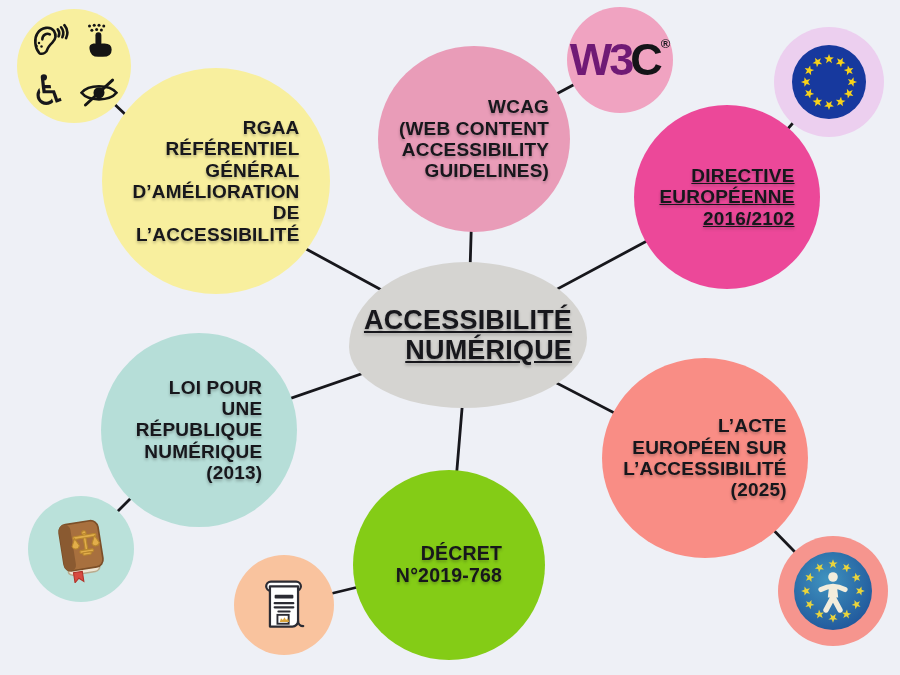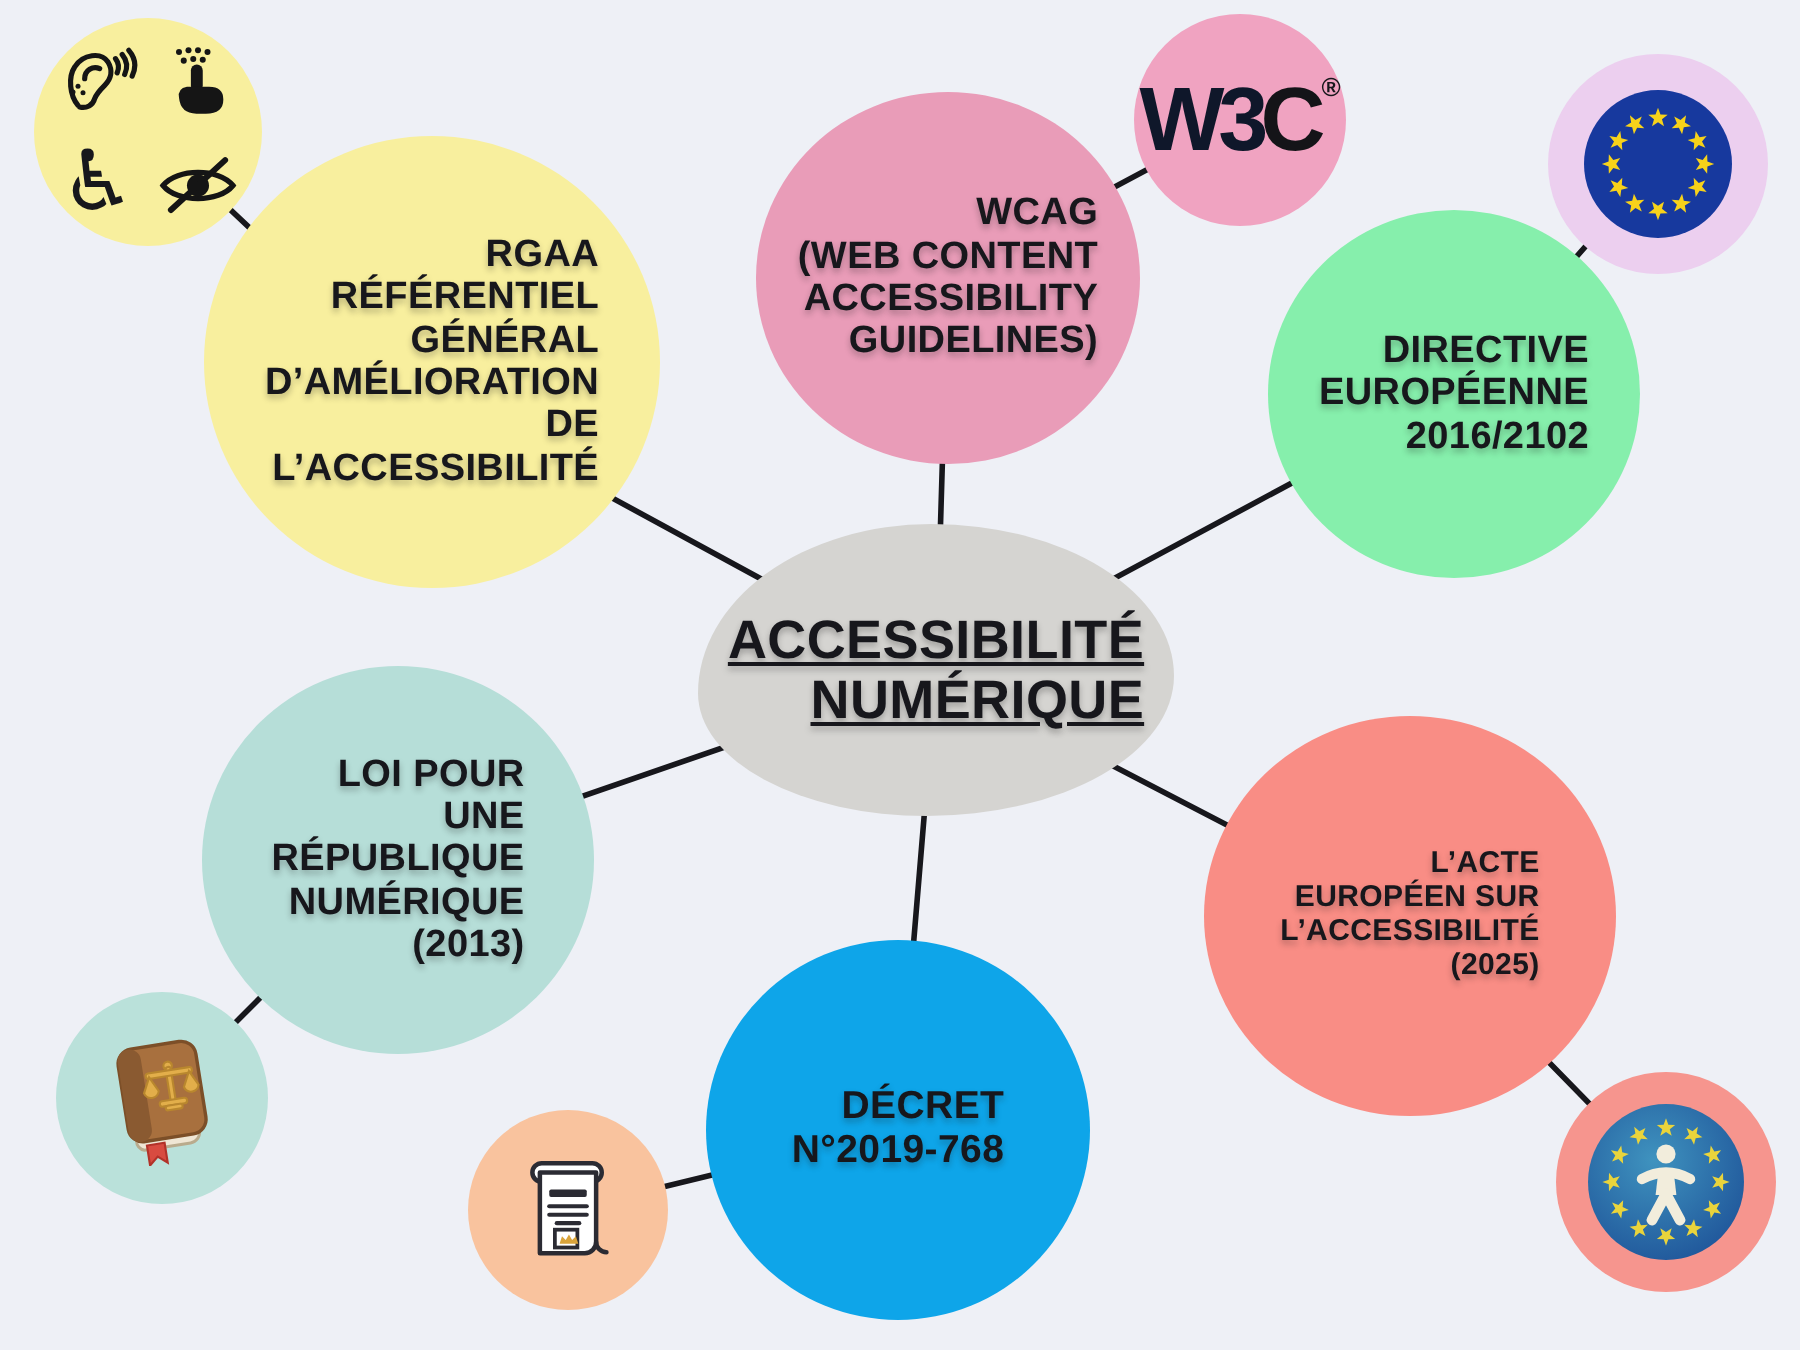--- a/index.html
+++ b/index.html
@@ -15,21 +15,21 @@
   }
   .lbl{
     font-weight:700;white-space:pre-line;line-height:1.12;letter-spacing:.2px;
     text-shadow:0 2px 3px rgba(20,20,20,.28);
     text-align:right;
   }
   
   #node-rgaa{left:102px;top:68px;width:228px;height:226px;font-size:19px;}
   #node-wcag{left:378px;top:46px;width:192px;height:186px;font-size:19px;}
   #node-directive{left:634px;top:105px;width:186px;height:184px;font-size:19px;}
-  #node-acte{left:602px;top:358px;width:206px;height:200px;font-size:15px;}
+  #node-acte{left:602px;top:358px;width:206px;height:200px;font-size:19px;}
   #node-decret{left:353px;top:470px;width:192px;height:190px;font-size:19.5px;}
   #node-loi{left:101px;top:333px;width:196px;height:194px;font-size:19px;}
   #center-blob{
     left:349px;top:262px;width:238px;height:146px;font-size:27px;
     border-radius:49% 51% 52% 48% / 58% 52% 48% 42%;
     text-decoration:underline;
   }
   
   #badge-icons{left:17px;top:9px;width:114px;height:114px;}
   #badge-w3c{left:567px;top:7px;width:106px;height:106px;}
@@ -84,34 +84,34 @@
 L’ACCESSIBILITÉ</div>
   </div>
 
   <div class="node" id="node-wcag" style="background: rgb(233, 156, 184);">
     <div class="lbl">WCAG
 (WEB CONTENT
 ACCESSIBILITY
 GUIDELINES)</div>
   </div>
 
-  <div class="node" id="node-directive" style="background: #86efac;">
+  <div class="node" id="node-directive" style="background: #ec4899; text-decoration: underline;">
     <div class="lbl">DIRECTIVE
 EUROPÉENNE
 2016/2102</div>
   </div>
 
   <div class="node" id="node-acte" style="background: rgb(249, 141, 133);">
     <div class="lbl">L’ACTE
 EUROPÉEN SUR
 L’ACCESSIBILITÉ
 (2025)</div>
   </div>
 
-  <div class="node" id="node-decret" style="background: #0ea5e9;">
+  <div class="node" id="node-decret" style="background: #84cc16;">
     <div class="lbl">DÉCRET
 N°2019-768</div>
   </div>
 
   <div class="node" id="node-loi" style="background: rgb(182, 222, 216);">
     <div class="lbl">LOI POUR
 UNE
 RÉPUBLIQUE
 NUMÉRIQUE
 (2013)</div>
@@ -146,21 +146,21 @@
       <svg width="42" height="42" viewBox="0 0 48 48" fill="none" stroke="#151515" stroke-width="3" stroke-linecap="round">
         <path d="M4 26 C12 16 36 16 44 26 C36 36 12 36 4 26 Z"></path>
         <circle cx="24" cy="26" r="6.3" fill="#151515" stroke="none"></circle>
         <path d="M8.5 40 L39.5 11.5" stroke-width="3.4"></path>
       </svg>
     </div>
   </div>
 
   <div class="badge" id="badge-w3c" style="background: rgb(240, 163, 193);">
     <div class="w3c-text">
-      <span class="w3c-w3" style="color: #0f172a;">W3</span>
+      <span class="w3c-w3" style="color: #701a75;">W3</span>
         <span class="w3c-c" style="color: rgb(20, 20, 24);">C</span>
         <span class="w3c-reg">®</span>
     </div>
   </div>
 
   <div class="badge" id="badge-euflag" style="background: rgb(236, 207, 239);">
     <svg width="74" height="74" viewBox="0 0 74 74">
       <defs>
         <polygon id="star-flag" points="0,-3.4 0.82,-1.13 3.23,-1.05 1.33,0.43 2,2.75 0,1.4 -2,2.75 -1.33,0.43 -3.23,-1.05 -0.82,-1.13"></polygon>
       </defs>

